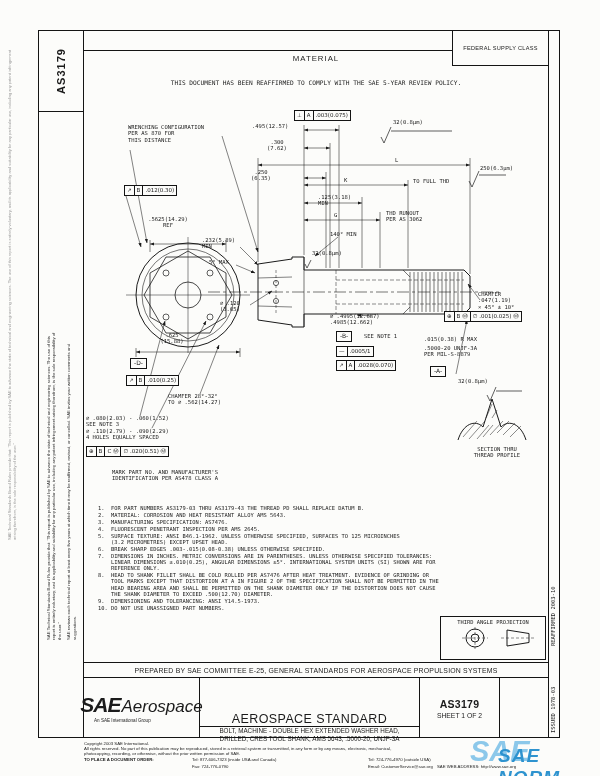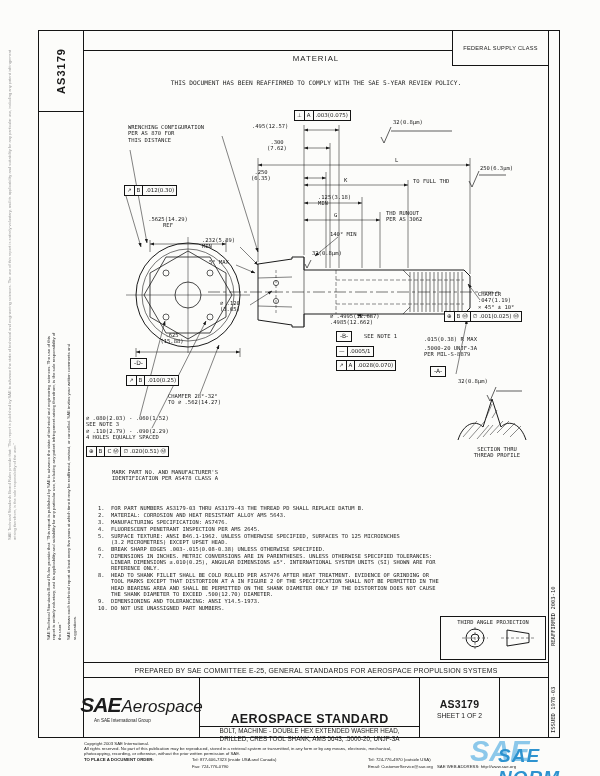--- a/index.html
+++ b/index.html
@@ -41,21 +41,21 @@
   .tcell{border-right:1.3px solid #141414;box-sizing:border-box;height:100%;}
   .c1{width:116px;display:flex;flex-direction:column;align-items:center;justify-content:center;}
   .c2{width:220px;display:flex;flex-direction:column;}
   .c3{width:80px;display:flex;flex-direction:column;align-items:center;justify-content:center;}
   .c4{flex:1;border-right:none;}
   .logo-line{font-family:"Liberation Sans",sans-serif;white-space:nowrap;}
   .logo-sae{font-weight:bold;font-style:italic;font-size:21px;letter-spacing:-1px;}
   .logo-aero{font-style:italic;font-size:17px;margin-left:1px;}
   .logo-tag{font-family:"Liberation Sans",sans-serif;font-size:4.6px;color:#222;margin-top:1px;align-self:flex-start;margin-left:10px;}
   .as-head{height:18px;border-bottom:1.3px solid #141414;box-sizing:border-box;display:flex;align-items:center;
-           justify-content:center;font-family:"Liberation Sans",sans-serif;font-weight:bold;font-size:12.5px;letter-spacing:.4px;margin-top:34px;}
+           justify-content:center;font-family:"Liberation Sans",sans-serif;font-weight:normal;font-size:12.5px;letter-spacing:.4px;margin-top:34px;}
   .as-title{flex:1;display:flex;align-items:center;justify-content:center;text-align:center;
             font-family:"Liberation Sans",sans-serif;font-size:6.3px;line-height:7.6px;white-space:pre-line;}
   .tb-num{font-family:"Liberation Sans",sans-serif;font-weight:bold;font-size:10.5px;letter-spacing:.3px;}
   .tb-sheet{font-family:"Liberation Sans",sans-serif;font-size:6.8px;margin-top:2px;}
   .foot{position:absolute;font-family:"Liberation Sans",sans-serif;font-size:4.3px;line-height:5px;
         white-space:pre-line;z-index:2;color:#222;}
   .wm-sae{position:absolute;left:470px;top:735px;font-family:"Liberation Sans",sans-serif;font-weight:bold;
           font-style:italic;font-size:29px;z-index:5;}
   .wm-norm{position:absolute;left:498px;top:745px;font-family:"Liberation Sans",sans-serif;font-weight:bold;
            font-style:italic;font-size:19px;letter-spacing:1px;z-index:6;}

